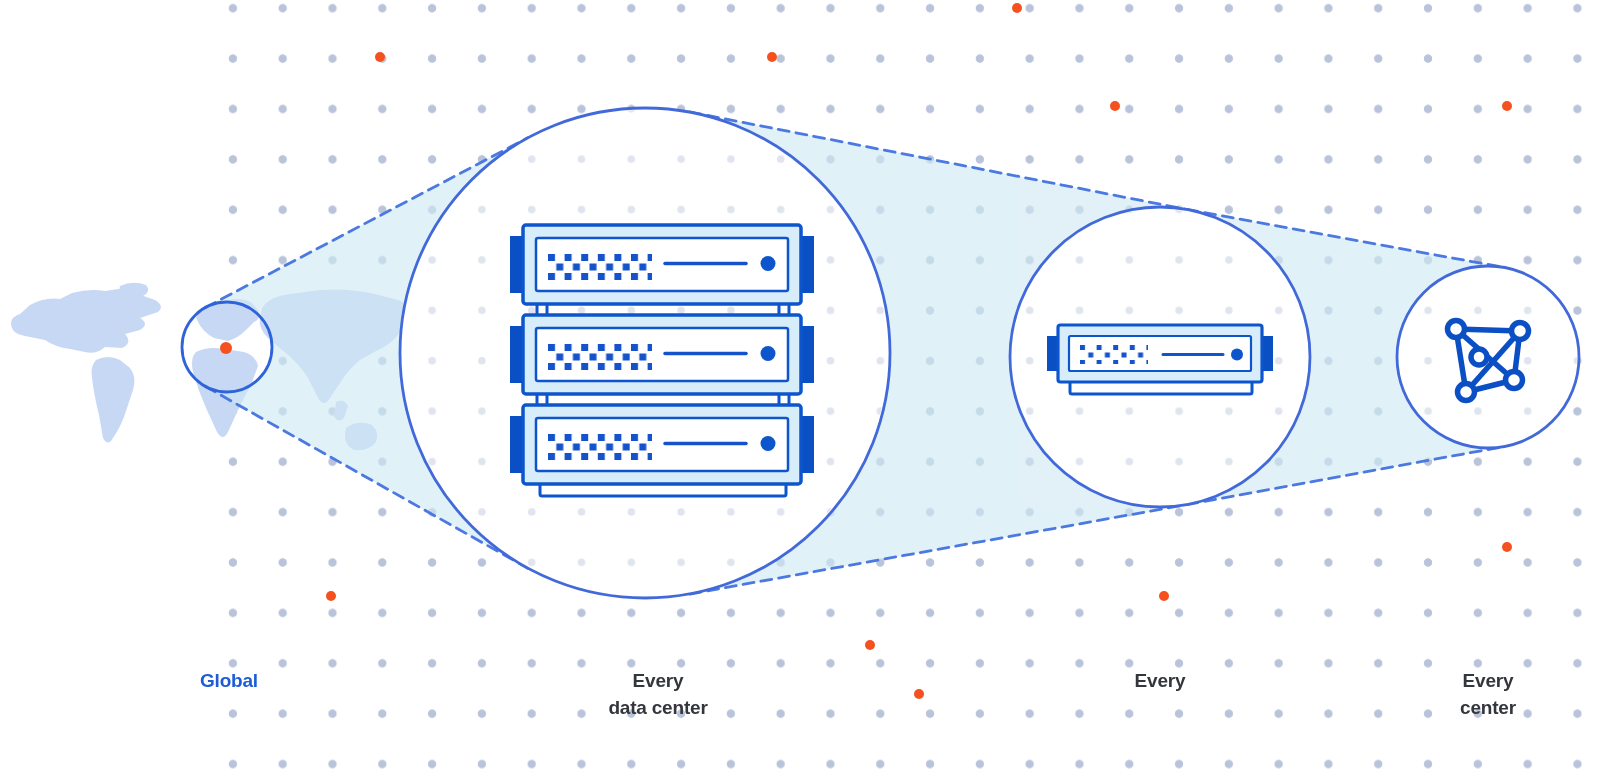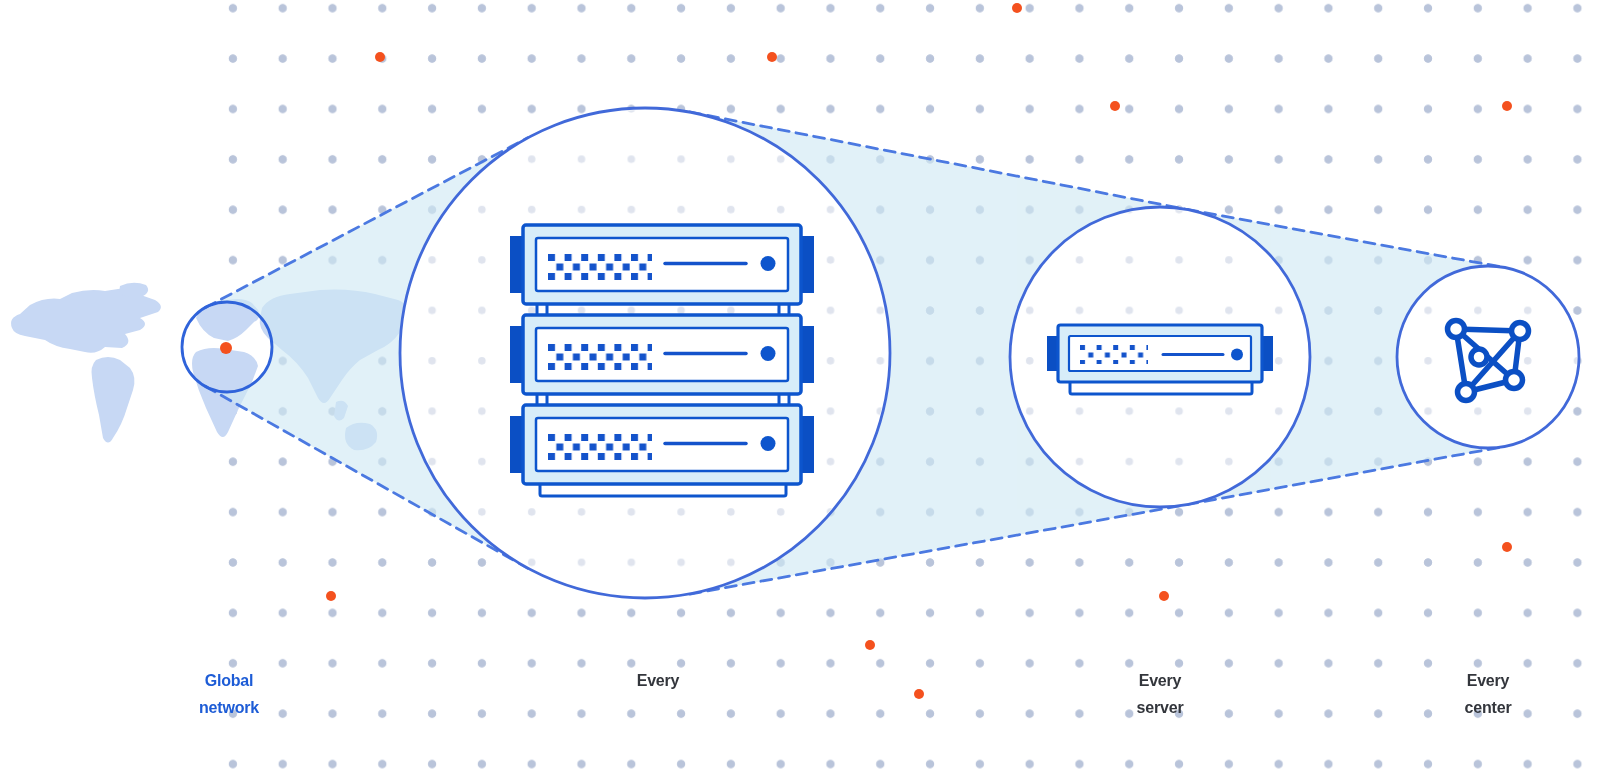--- a/index.html
+++ b/index.html
@@ -13,21 +13,21 @@
     background-image:radial-gradient(circle, #b9c4da 3.8px, rgba(185,196,218,0) 4.6px);
     background-size:49.8px 50.4px;
   }
   .odot{
     position:absolute;width:10px;height:10px;border-radius:50%;
     background:#f4511e;transform:translate(-50%,-50%);
   }
   .svg-layer{position:absolute;left:0;top:0;}
   .caption{
     position:absolute;top:668px;width:220px;margin-left:-110px;
-    text-align:center;font-weight:bold;font-size:16px;line-height:26.5px;
+    text-align:center;font-weight:bold;font-size:19px;line-height:26.5px;
     letter-spacing:-0.2px;color:#33363c;
   }
   .caption span{display:block;}
   .caption.blue{color:#1d5cd6;}
 </style>
 </head>
 <body>
 
 <div class="stage">
 
@@ -177,27 +177,26 @@
         <circle cx="1520" cy="331" r="8.5"></circle>
         <circle cx="1514" cy="380" r="8.5"></circle>
         <circle cx="1466" cy="392" r="8.5"></circle>
         <circle cx="1479" cy="357" r="8"></circle>
       </g>
     </g>
   </svg>
 
   <div class="caption blue" style="left:229px;">
     <span>Global</span>
-    <span>network</span>
   </div>
   <div class="caption" style="left:658px;">
     <span>Every</span>
+    <span>data center</span>
   </div>
   <div class="caption" style="left:1160px;">
     <span>Every</span>
-    <span>server</span>
   </div>
   <div class="caption" style="left:1488px;">
     <span>Every</span>
     <span>center</span>
   </div>
 
 </div>
 
 </body></html>

